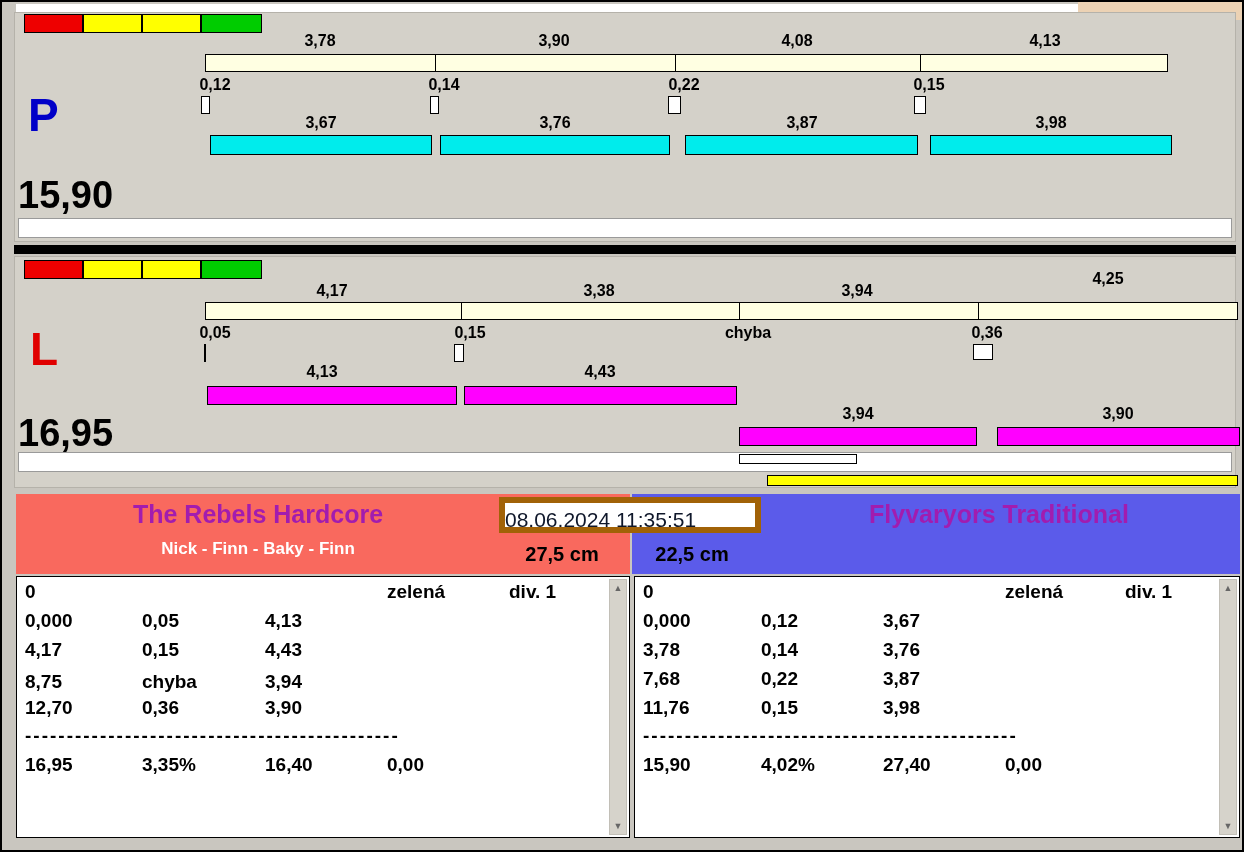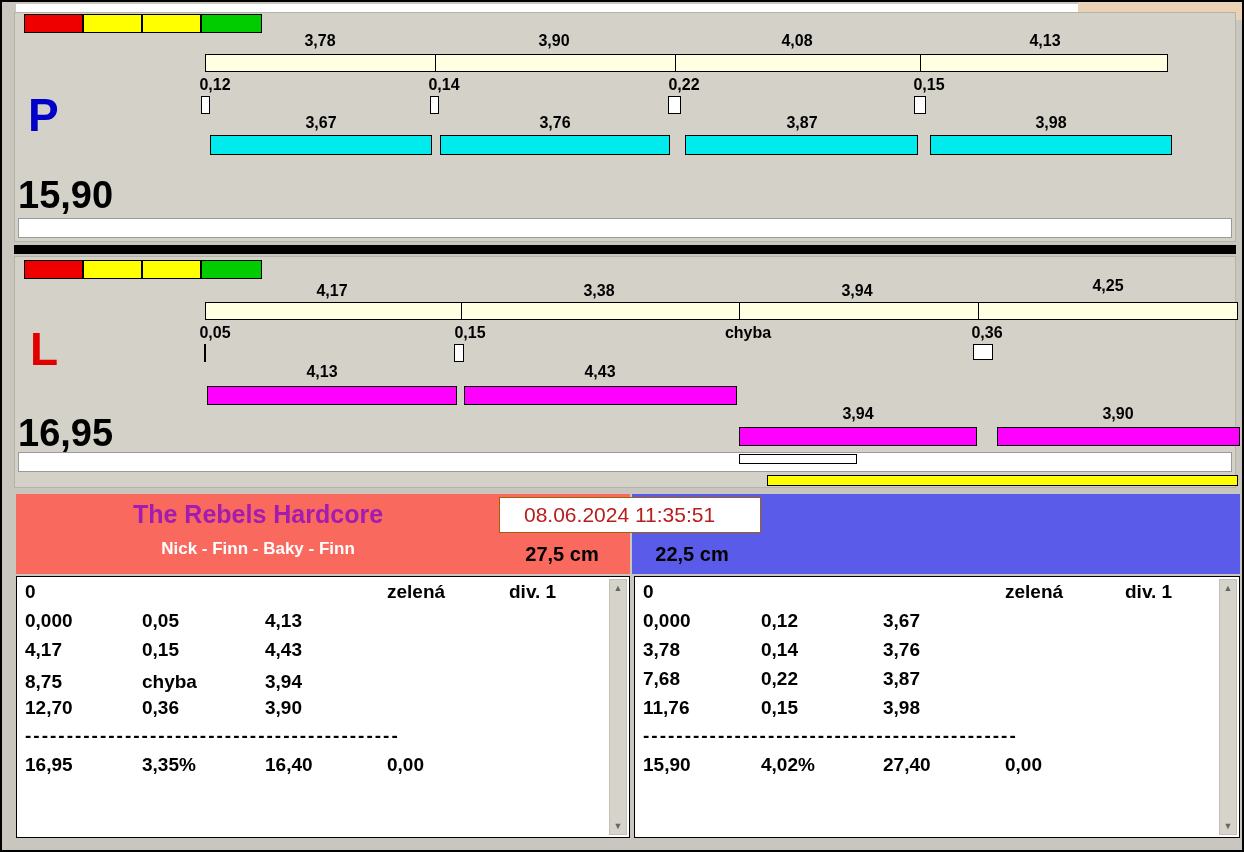--- a/index.html
+++ b/index.html
@@ -15,21 +15,21 @@
   .wbox{background:#fff;border:1px solid #000}
   .tick{background:#000}
   .bar{border:1px solid #000}
   .total{font-size:38px;font-weight:bold;color:#000;white-space:nowrap}
   .lane-letter{font-size:46px;font-weight:bold;line-height:1}
   .wstrip{background:#fff;border:1px solid #9a9a9a}
   .divider{background:#000}
   .hdr-title{font-size:25px;font-weight:bold;text-align:center;color:#a21caf;white-space:nowrap}
   .hdr-sub{font-size:17px;font-weight:bold;text-align:center;color:#fff;white-space:nowrap}
   .hdr-cm{font-size:20px;font-weight:bold;text-align:center;color:#000000;white-space:nowrap}
-  .tsbox{background:#fff;border:1px solid #a16207;font-size:21px;color:#b91c1c;padding:5px 0 0 24px;white-space:nowrap}
+  .tsbox{background:#fff;border:6px solid #a16207;font-size:21px;color:#0f172a;padding:5px 0 0 0;white-space:nowrap}
   .table{background:#fff;border:1px solid #000;font-size:19px;font-weight:bold;color:#000}
   .trow{position:absolute;left:8px;right:30px;height:29px;display:grid;white-space:nowrap}
   .cols-l{grid-template-columns:117px 123px 122px 122px 1fr}
   .cols-r{grid-template-columns:118px 122px 122px 120px 1fr}
   .dashrow{position:absolute;left:8px;width:376px;white-space:nowrap;overflow:hidden;letter-spacing:2px}
   .sbar{position:absolute;right:2px;top:2px;bottom:2px;width:18px;background:#d6d3cb;border:1px solid #c2bfb7}
   .sarrow{position:absolute;left:0;right:0;height:14px;text-align:center;font-size:9px;color:#666;line-height:14px;cursor:default}
   .sarrow.up{top:1px}.sarrow.down{bottom:1px}
 </style>
 </head>
@@ -91,21 +91,21 @@
   <div class="abs block" style="left: 22px; top: 258px; width: 59px; height: 19px; background: rgb(238, 0, 0);"></div>
   <div class="abs block" style="left: 81px; top: 258px; width: 59px; height: 19px; background: rgb(255, 255, 0);"></div>
   <div class="abs block" style="left: 140px; top: 258px; width: 59px; height: 19px; background: rgb(255, 255, 0);"></div>
   <div class="abs block" style="left: 199px; top: 258px; width: 61px; height: 19px; background: rgb(0, 204, 0);"></div>
 
   <div class="abs lane-letter" style="left: 28px; top: 324px; color: rgb(224, 0, 0);">L</div>
 
   <div class="abs lbl" style="left:290px;top:280px">4,17</div>
   <div class="abs lbl" style="left:557px;top:280px">3,38</div>
   <div class="abs lbl" style="left:815px;top:280px">3,94</div>
-  <div class="abs lbl" style="left:1066px;top:275px">4,25</div>
+  <div class="abs lbl" style="left:1066px;top:268px">4,25</div>
 
   <div class="abs cream" style="left: 203px; top: 300px; width: 1033px; height: 18px; background: rgb(255, 255, 226);">
     <i style="left:255px"></i>
       <i style="left:533px"></i>
       <i style="left:772px"></i>
   </div>
 
   <div class="abs lbl" style="left:173px;top:322px">0,05</div>
   <div class="abs lbl" style="left:428px;top:322px">0,15</div>
   <div class="abs lbl" style="left:706px;top:322px">chyba</div>
@@ -133,20 +133,21 @@
   <div class="abs wbox" style="left:737px;top:452px;width:118px;height:10px"></div>
 
   <div class="abs bar" style="left: 765px; top: 473px; width: 471px; height: 11px; background: rgb(255, 255, 0);"></div>
 
   <div class="abs" style="left: 14px; top: 492px; width: 614px; height: 80px; background: rgb(249, 105, 94);"></div>
   <div class="abs hdr-title" style="left:14px;top:498px;width:484px">The Rebels Hardcore</div>
   <div class="abs hdr-sub" style="left:14px;top:537px;width:484px">Nick - Finn - Baky - Finn</div>
   <div class="abs hdr-cm" style="left:498px;top:541px;width:124px">27,5 cm</div>
 
   <div class="abs" style="left: 630px; top: 492px; width: 608px; height: 80px; background: rgb(91, 91, 234);"></div>
+  <div class="abs hdr-title" style="left:756px;top:498px;width:482px">Flyvaryors Traditional</div>
   <div class="abs hdr-cm" style="left:636px;top:541px;width:108px">22,5 cm</div>
 
   <div class="abs tsbox" style="left:497px;top:495px;width:262px;height:36px">08.06.2024 11:35:51</div>
 
   <div class="abs table" style="left:14px;top:574px;width:614px;height:262px">
     <div class="trow cols-l" style="top:4px">
       <span>0</span>
       <span></span>
       <span></span>
       <span>zelená</span>

